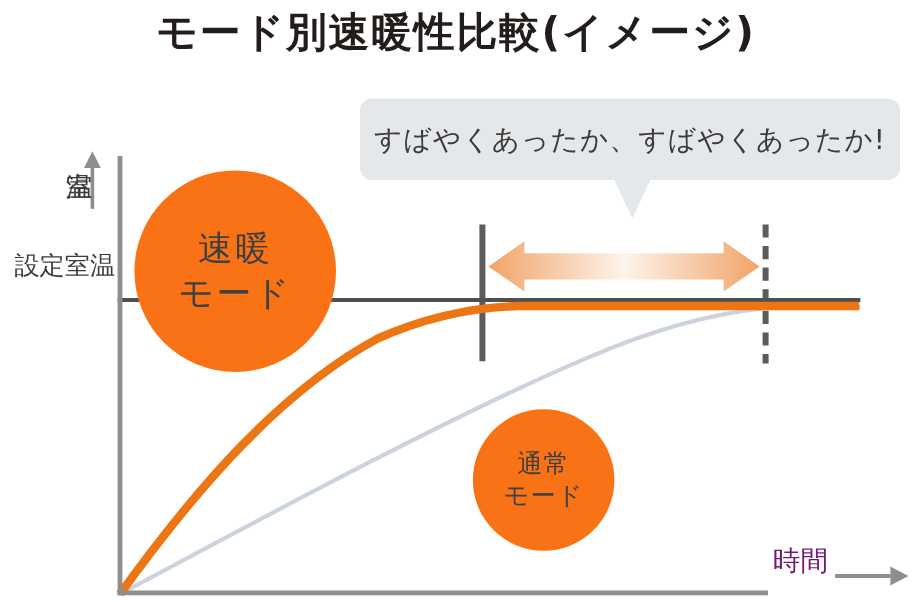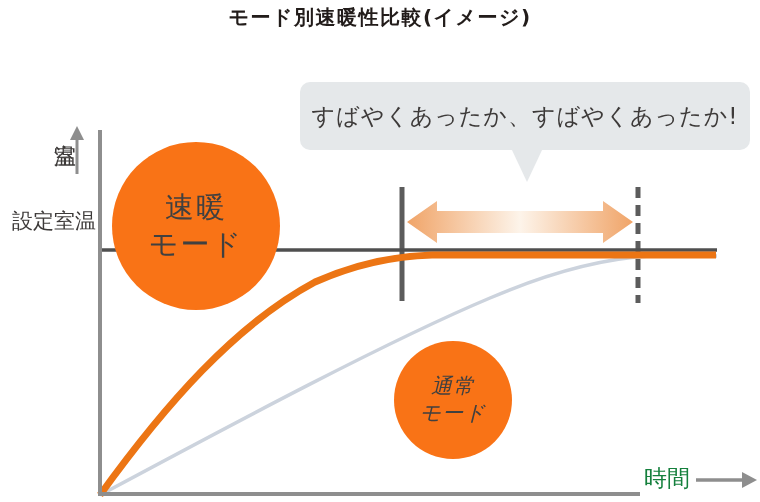--- a/index.html
+++ b/index.html
@@ -3,21 +3,21 @@
 <meta charset="utf-8">
 <style>
   html,body{margin:0;padding:0;background:#ffffff;}
   .stage{
     position:relative;width:760px;height:502px;overflow:hidden;
     font-family:"DejaVu Sans","Liberation Sans",sans-serif;
     color:#3d3a39;background:#ffffff;
   }
   .title{
     position:absolute;left:0;top:4px;width:760px;text-align:center;
-    font-size:20px;font-weight:700;color:#221c1a;letter-spacing:1.5px;
+    font-size:34px;font-weight:700;color:#221c1a;letter-spacing:1.5px;
   }
   .bubble{
     position:absolute;left:300px;top:82px;width:450px;height:68px;
     background:#e5e8ea;border-radius:10px;
     display:flex;align-items:center;justify-content:center;
     font-size:23px;color:#3d3a39;letter-spacing:1px;
   }
   .bubble-tail{
     position:absolute;left:511px;top:148px;width:0;height:0;
     border-left:16px solid transparent;border-right:16px solid transparent;
@@ -26,29 +26,29 @@
   .chart-svg{position:absolute;left:0;top:0;}
   .ylabel{
     position:absolute;left:50px;top:126px;
     writing-mode:vertical-rl;text-orientation:upright;
     font-size:22px;color:#3d3a39;letter-spacing:2px;
   }
   .threshold-label{
     position:absolute;left:12px;top:207px;font-size:21px;color:#3d3a39;
   }
   .xlabel{
-    position:absolute;left:644px;top:463px;font-size:23px;color:#15803d;
+    position:absolute;left:644px;top:452px;font-size:23px;color:#701a75;
   }
   .mode-circle{
     position:absolute;border-radius:50%;background:#f97316;
     display:flex;flex-direction:column;align-items:center;justify-content:center;
     text-align:center;color:#404040;line-height:1.28;
   }
   .mode-circle.fast{left:112px;top:142px;width:168px;height:168px;font-size:29px;letter-spacing:2px;}
-  .mode-circle.normal{left:394px;top:341px;width:118px;height:118px;font-size:21px;letter-spacing:1px;font-style:italic;}
+  .mode-circle.normal{left:394px;top:341px;width:118px;height:118px;font-size:21px;letter-spacing:1px;}
 </style>
 </head>
 <body>
 
 <div class="stage">
 
   <div class="title">モード別速暖性比較(イメージ)</div>
 
   <div class="bubble">
     <span>すばやくあったか、すばやくあったか!</span>

